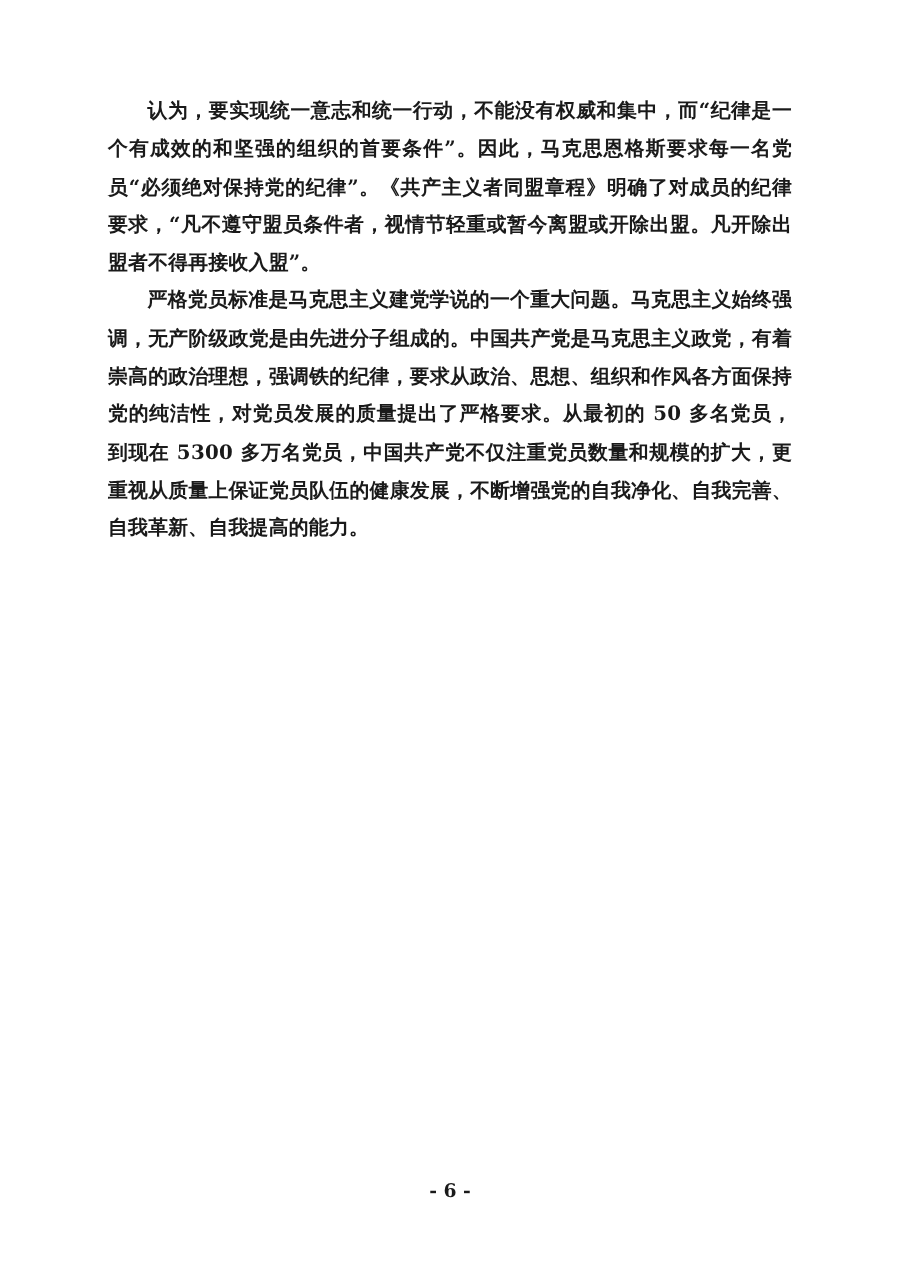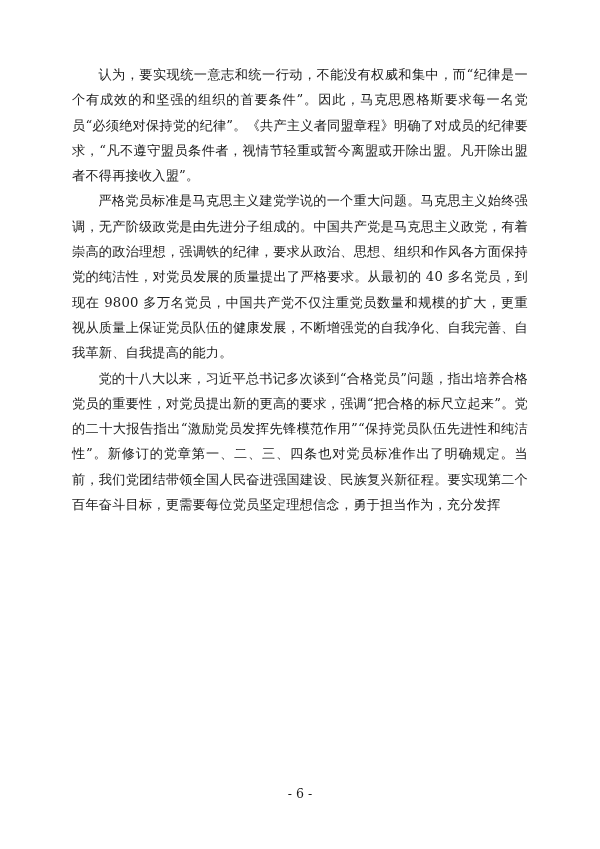--- a/index.html
+++ b/index.html
@@ -14,20 +14,21 @@
     font-family: "DejaVu Serif", "Liberation Serif", serif;
     overflow: hidden;
   }
   .page {
     position: absolute;
     left: 0;
     top: 0;
     width: 600px;
     height: 849px;
     background: #ffffff;
+    font-weight: bold;
   }
   .content {
     position: absolute;
     left: 72px;
     top: 62px;
     width: 456px;
   }
   .para {
     margin: 0 0 0 0;
     text-indent: 2em;
@@ -49,17 +50,16 @@
     color: #1a1a1a;
     font-family: "DejaVu Serif", "Liberation Serif", serif;
   }
 </style>
 </head>
 <body>
 
 <div class="page">
   <div class="content">
     <p class="para">认为，要实现统一意志和统一行动，不能没有权威和集中，而“纪律是一个有成效的和坚强的组织的首要条件”。因此，马克思恩格斯要求每一名党员“必须绝对保持党的纪律”。《共产主义者同盟章程》明确了对成员的纪律要求，“凡不遵守盟员条件者，视情节轻重或暂今离盟或开除出盟。凡开除出盟者不得再接收入盟”。</p>
-    <p class="para">严格党员标准是马克思主义建党学说的一个重大问题。马克思主义始终强调，无产阶级政党是由先进分子组成的。中国共产党是马克思主义政党，有着崇高的政治理想，强调铁的纪律，要求从政治、思想、组织和作风各方面保持党的纯洁性，对党员发展的质量提出了严格要求。从最初的 40 多名党员，到现在 9800 多万名党员，中国共产党不仅注重党员数量和规模的扩大，更重视从质量上保证党员队伍的健康发展，不断增强党的自我净化、自我完善、自我革新、自我提高的能力。</p>
-    <p class="para">党的十八大以来，习近平总书记多次谈到“合格党员”问题，指出培养合格党员的重要性，对党员提出新的更高的要求，强调“把合格的标尺立起来”。党的二十大报告指出“激励党员发挥先锋模范作用”“保持党员队伍先进性和纯洁性”。新修订的党章第一、二、三、四条也对党员标准作出了明确规定。当前，我们党团结带领全国人民奋进强国建设、民族复兴新征程。要实现第二个百年奋斗目标，更需要每位党员坚定理想信念，勇于担当作为，充分发挥</p>
+    <p class="para">严格党员标准是马克思主义建党学说的一个重大问题。马克思主义始终强调，无产阶级政党是由先进分子组成的。中国共产党是马克思主义政党，有着崇高的政治理想，强调铁的纪律，要求从政治、思想、组织和作风各方面保持党的纯洁性，对党员发展的质量提出了严格要求。从最初的 50 多名党员，到现在 5300 多万名党员，中国共产党不仅注重党员数量和规模的扩大，更重视从质量上保证党员队伍的健康发展，不断增强党的自我净化、自我完善、自我革新、自我提高的能力。</p>
   </div>
   <div class="page-number">- 6 -</div>
 </div>
 
 </body></html>

